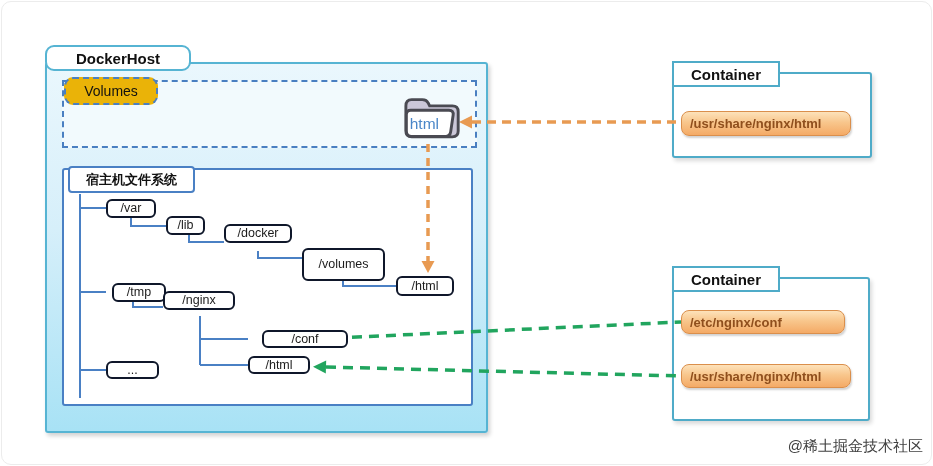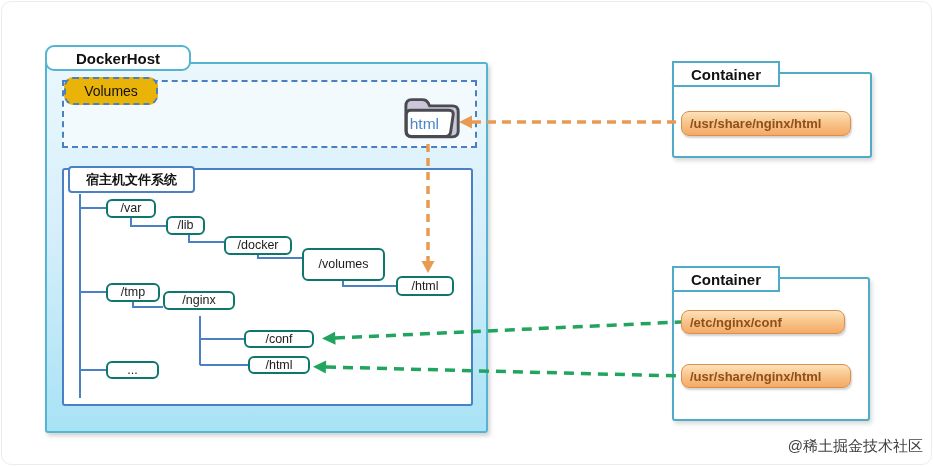--- a/index.html
+++ b/index.html
@@ -27,21 +27,21 @@
 
   
   .fsbox{position:absolute;left:62px;top:168px;width:411px;height:238px;
       background:#fff;border:2px solid #4a80c4;border-radius:3px;box-sizing:border-box;z-index:2;}
   .fsbox-label{position:absolute;left:68px;top:166px;width:127px;height:27px;
       background:#fff;border:2px solid #4a80c4;border-radius:4px;box-sizing:border-box;
       display:flex;align-items:center;justify-content:center;
       font-size:13px;font-weight:600;color:#111;z-index:4;}
 
   
-  .tnode{position:absolute;background:#fff;border:2px solid #0f766e;border-radius:6px;
+  .tnode{position:absolute;background:#fff;border:2px solid #0f172a;border-radius:6px;
       box-sizing:border-box;display:flex;align-items:center;justify-content:center;
       font-size:12.5px;color:#1c1c1c;line-height:1;z-index:3;}
 
   
   .container-box{position:absolute;background:#fff;border:2px solid #4fabc8;border-radius:3px;
       box-sizing:border-box;box-shadow:2px 3px 4px rgba(0,0,0,.15);z-index:1;}
   .container-label{position:absolute;width:108px;height:26px;background:#fff;
       border:2px solid #4fabc8;border-radius:0;box-sizing:border-box;
       display:flex;align-items:center;justify-content:center;
       font-size:15px;font-weight:600;color:#111;z-index:4;}
@@ -105,26 +105,26 @@
 </svg>
 
 <svg class="folder" viewBox="0 0 64 48">
   <path d="M4,12 Q4,5.5 10,5.5 L21,5.5 Q25.5,5.5 27,9 L28.5,12 L52,12 Q58,12 58,18 L58,38 Q58,44 52,44 L10,44 Q4,44 4,38 Z" fill="#cbc7d8" stroke="#4a4a52" stroke-width="3"></path>
   <path d="M9,16.5 Q4.5,16.5 4.5,21 L4.5,38 Q4.5,43.5 10,43.5 L45,43.5 Q49.5,43.5 50.2,39 L52.8,21.5 Q53.4,16.5 48.5,16.5 Z" fill="#ffffff" stroke="#4a4a52" stroke-width="3"></path>
   <text x="8" y="36" font-size="16" fill="#4a86c8">html</text>
 </svg>
 
 <div class="tnode" style="left:106px;top:199px;width:50px;height:19px">/var</div>
 <div class="tnode" style="left:166px;top:216px;width:39px;height:19px">/lib</div>
-<div class="tnode" style="left:224px;top:236px;width:68px;height:19px">/docker</div>
+<div class="tnode" style="left:224px;top:224px;width:68px;height:19px">/docker</div>
 <div class="tnode" style="left:302px;top:248px;width:83px;height:33px">/volumes</div>
 <div class="tnode" style="left:396px;top:276px;width:58px;height:20px">/html</div>
-<div class="tnode" style="left:106px;top:283px;width:54px;height:19px">/tmp</div>
+<div class="tnode" style="left:112px;top:283px;width:54px;height:19px">/tmp</div>
 <div class="tnode" style="left:163px;top:291px;width:72px;height:19px">/nginx</div>
-<div class="tnode" style="left:244px;top:330px;width:70px;height:18px">/conf</div>
+<div class="tnode" style="left:262px;top:330px;width:86px;height:18px">/conf</div>
 <div class="tnode" style="left:248px;top:356px;width:62px;height:18px">/html</div>
 <div class="tnode" style="left:106px;top:361px;width:53px;height:18px">...</div>
 
 <div class="container-box" style="left:672px;top:72px;width:200px;height:86px"></div>
 <div class="container-label" style="left:672px;top:61px">Container</div>
 <div class="mount" style="left:681px;top:111px;width:170px;height:25px">/usr/share/nginx/html</div>
 
 <div class="container-box" style="left:672px;top:277px;width:198px;height:144px"></div>
 <div class="container-label" style="left:672px;top:266px">Container</div>
 <div class="mount" style="left:681px;top:310px;width:164px;height:24px">/etc/nginx/conf</div>

